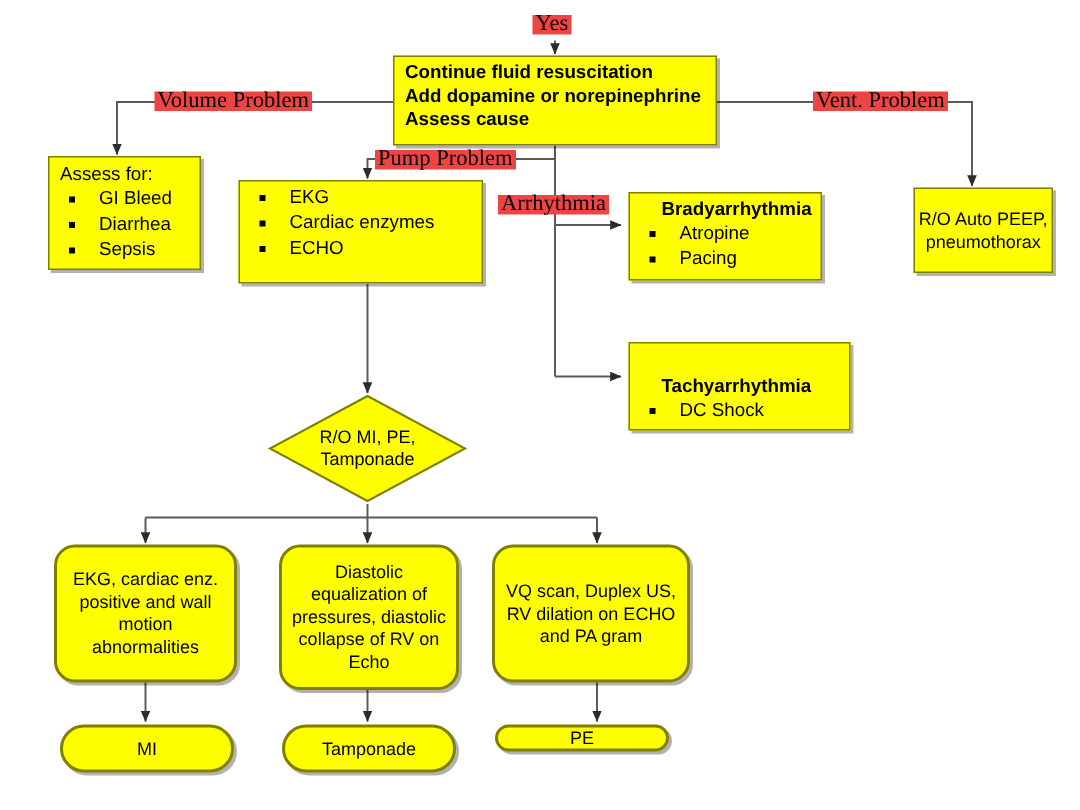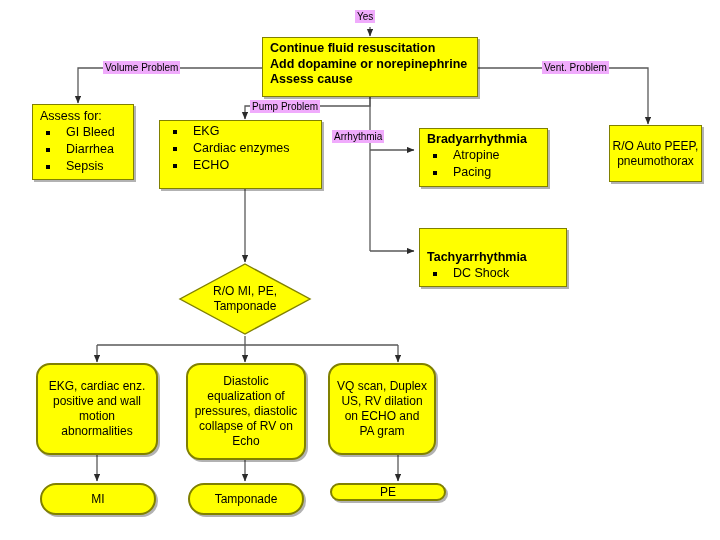--- a/index.html
+++ b/index.html
@@ -78,35 +78,37 @@
     top: 7px;
     width: 4px;
     height: 4px;
     background: #000;
   }
   .hdr {
     font-size: 12.5px;
     font-weight: bold;
     line-height: 16px;
     white-space: nowrap;
+    margin-left: 14px;
   }
   .plain {
     font-size: 12.5px;
     line-height: 16px;
     white-space: nowrap;
   }
   .edge-label {
     position: absolute;
-    font-size: 10px;
+    font-size: 15px;
     color: #000000;
-    background: #f0abfc;
+    background: #ef4444;
     white-space: nowrap;
     z-index: 3;
     padding: 0 2px;
     line-height: 13px;
+    font-family: Liberation Serif, serif;
   }
   .diamond-wrap {
     position: absolute;
     z-index: 2;
   }
   .diamond-text {
     position: absolute;
     left: 0;
     top: 0;
     width: 100%;
@@ -243,21 +245,21 @@
   </div>
 
   <div class="node rounded" style="left:36px; top:363px; width:122px; height:92px;">
     <div class="soft-txt" style="padding:0 7px;">EKG, cardiac enz. positive and wall motion abnormalities</div>
   </div>
 
   <div class="node rounded" style="left:186px; top:363px; width:120px; height:97px;">
     <div class="soft-txt" style="padding:0 5px;">Diastolic equalization of pressures, diastolic collapse of RV on Echo</div>
   </div>
 
-  <div class="node rounded" style="left:328px; top:363px; width:108px; height:92px;">
+  <div class="node rounded" style="left:328px; top:363px; width:132px; height:92px;">
     <div class="soft-txt" style="padding:0 6px;">VQ scan, Duplex US, RV dilation on ECHO and PA gram</div>
   </div>
 
   <div class="node pill" style="left:40px; top:483px; width:116px; height:32px;">
     <div class="soft-txt">MI</div>
   </div>
 
   <div class="node pill" style="left:188px; top:483px; width:116px; height:32px;">
     <div class="soft-txt">Tamponade</div>
   </div>

